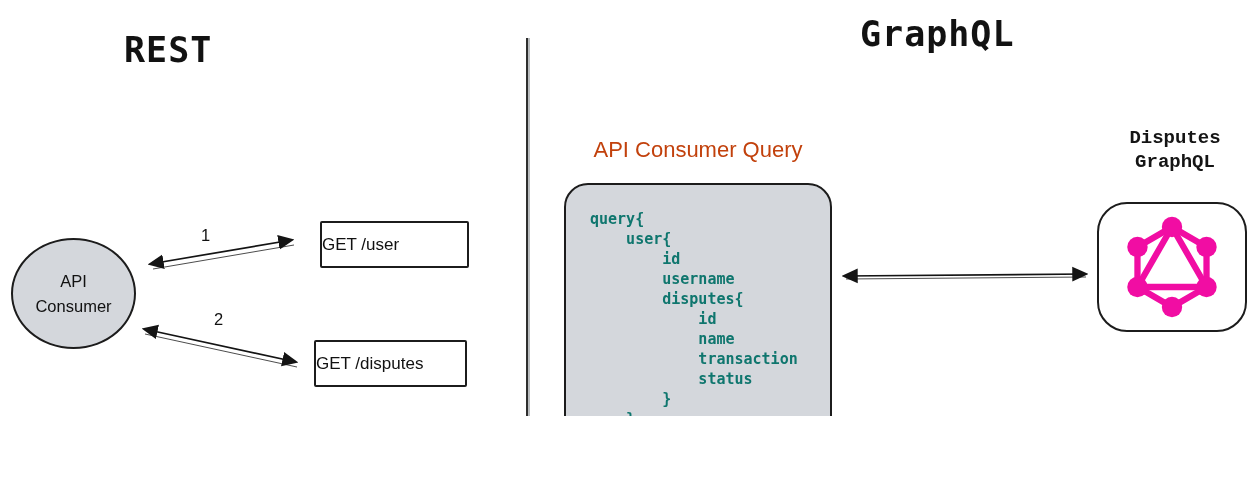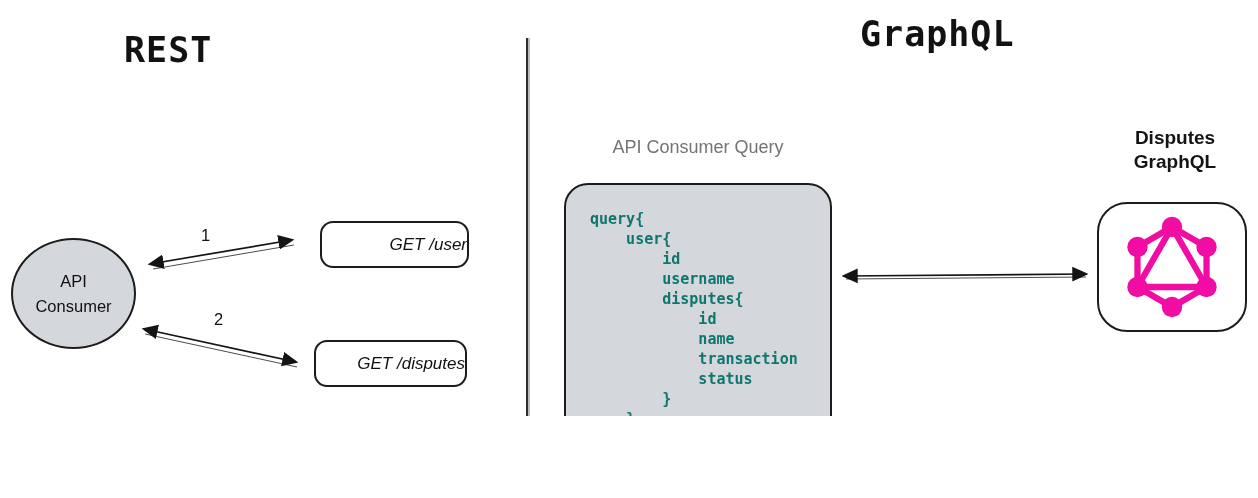--- a/index.html
+++ b/index.html
@@ -35,39 +35,38 @@
     border-radius:50%;
     display:flex;align-items:center;justify-content:center;
     text-align:center;
     font-size:16.5px;line-height:25px;
     white-space:pre-line;
     box-sizing:border-box;
   }
 
   .endpoint-box{
     border:2.2px solid #1c1c1c;
-    border-radius:13px;
+    border-radius:2px;
     background:#ffffff;
-    display:flex;align-items:center;justify-content:flex-end;
+    display:flex;align-items:center;justify-content:flex-start;
     font-size:17px;
     box-sizing:border-box;
-    font-style:italic;
   }
   #endpoint-user{left:320px;top:221px;width:149px;height:47px;}
   #endpoint-disputes{left:314px;top:340px;width:153px;height:47px;}
 
   .arrow-num{
     font-size:16.5px;color:#111;
   }
   #arrow-label-1{left:201px;top:226px;}
   #arrow-label-2{left:214px;top:310px;}
 
   #query-label{
     left:564px;top:137px;width:268px;
-    text-align:center;font-size:18px;color:#737373;
+    text-align:center;font-size:22px;color:#c2410c;
   }
   .code-panel{
     left:564px;top:183px;width:268px;height:268px;
     background:var(--panel-gray);
     border:2.5px solid #1c1c1c;
     border-radius:24px;
     box-sizing:border-box;
     padding:15px 6px 0 15px;
   }
   .code-panel pre{
@@ -75,21 +74,21 @@
     font-family:"DejaVu Sans Mono", monospace;
     font-weight:bold;
     font-size:15px;line-height:20px;
     color:#0f766e;
     white-space:pre;
   }
 
   #service-label{
     left:1100px;top:126px;width:150px;
     text-align:center;
-    font-family:Liberation Sans, sans-serif;
+    font-family:Liberation Mono, monospace;
     font-weight:bold;
     font-size:19px;line-height:24px;
     white-space:pre-line;
     color:#141414;
   }
   .logo-box{
     left:1097px;top:202px;width:150px;height:130px;
     background:#ffffff;
     border:2.5px solid #1c1c1c;
     border-radius:30px;

